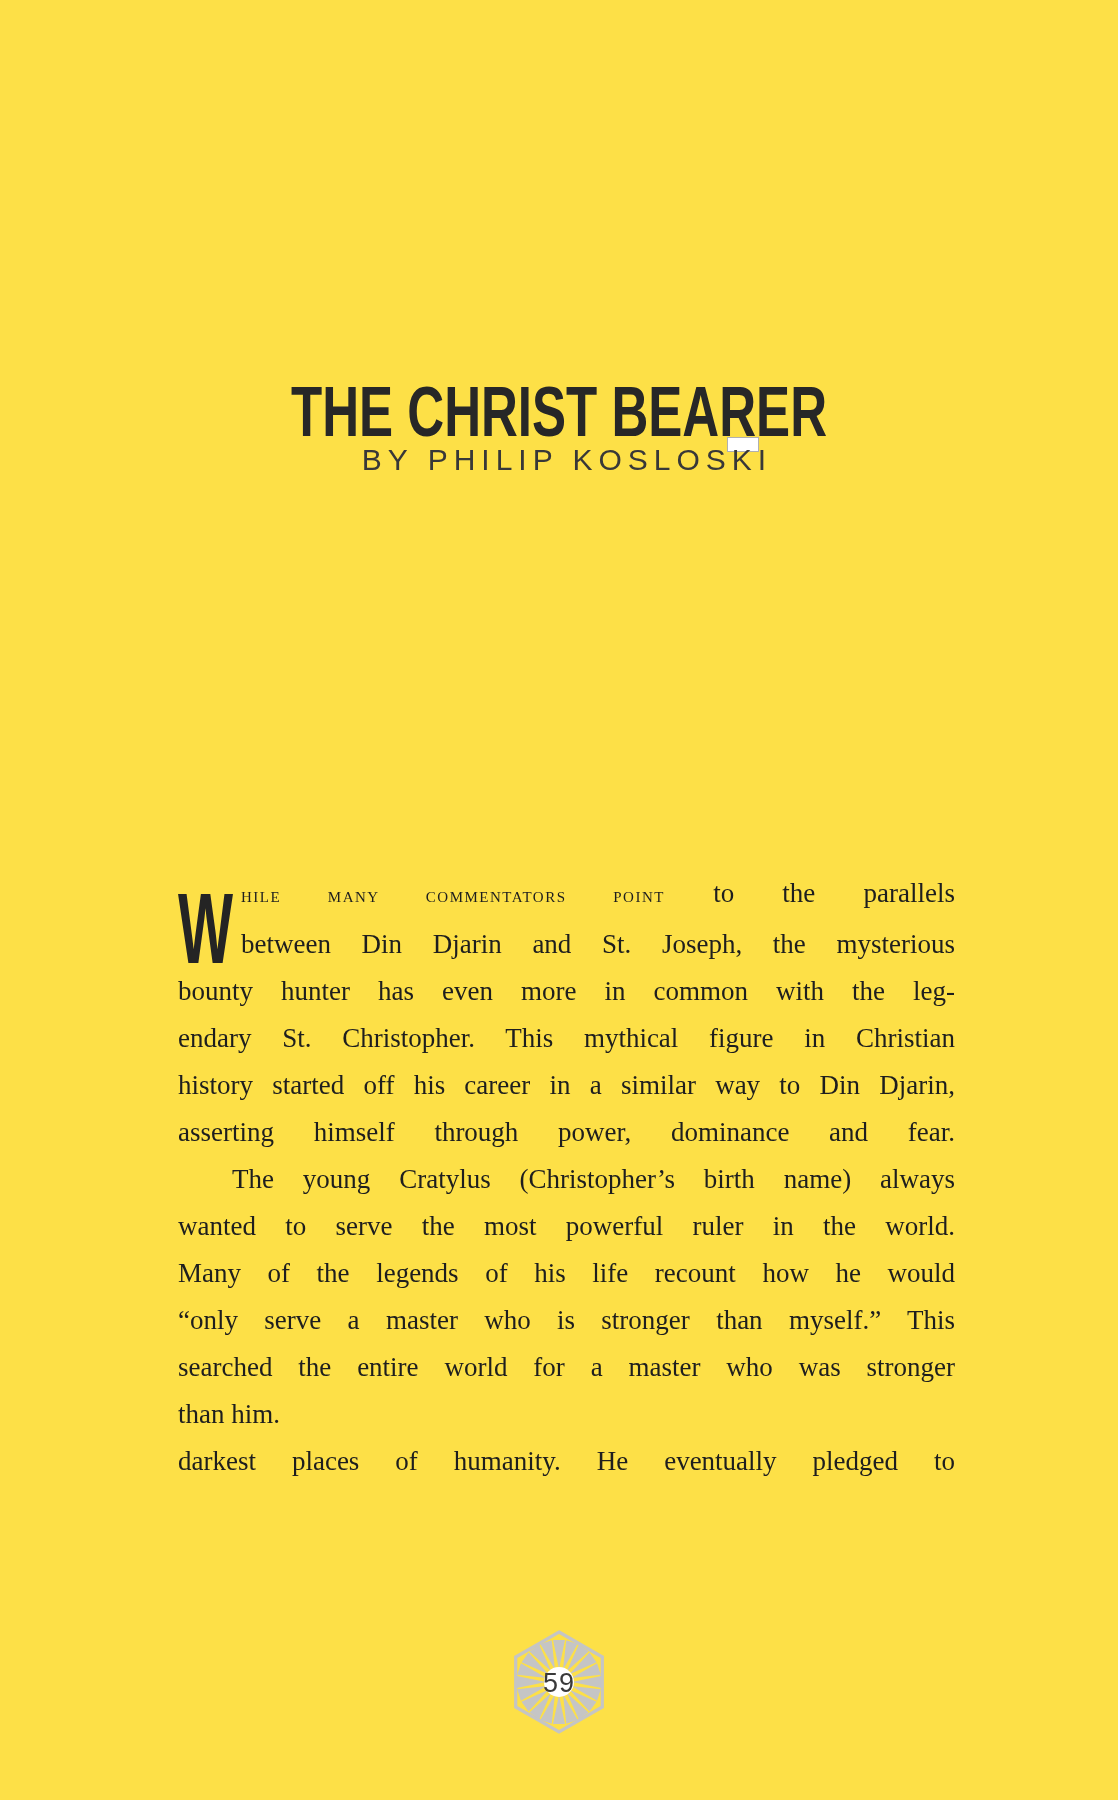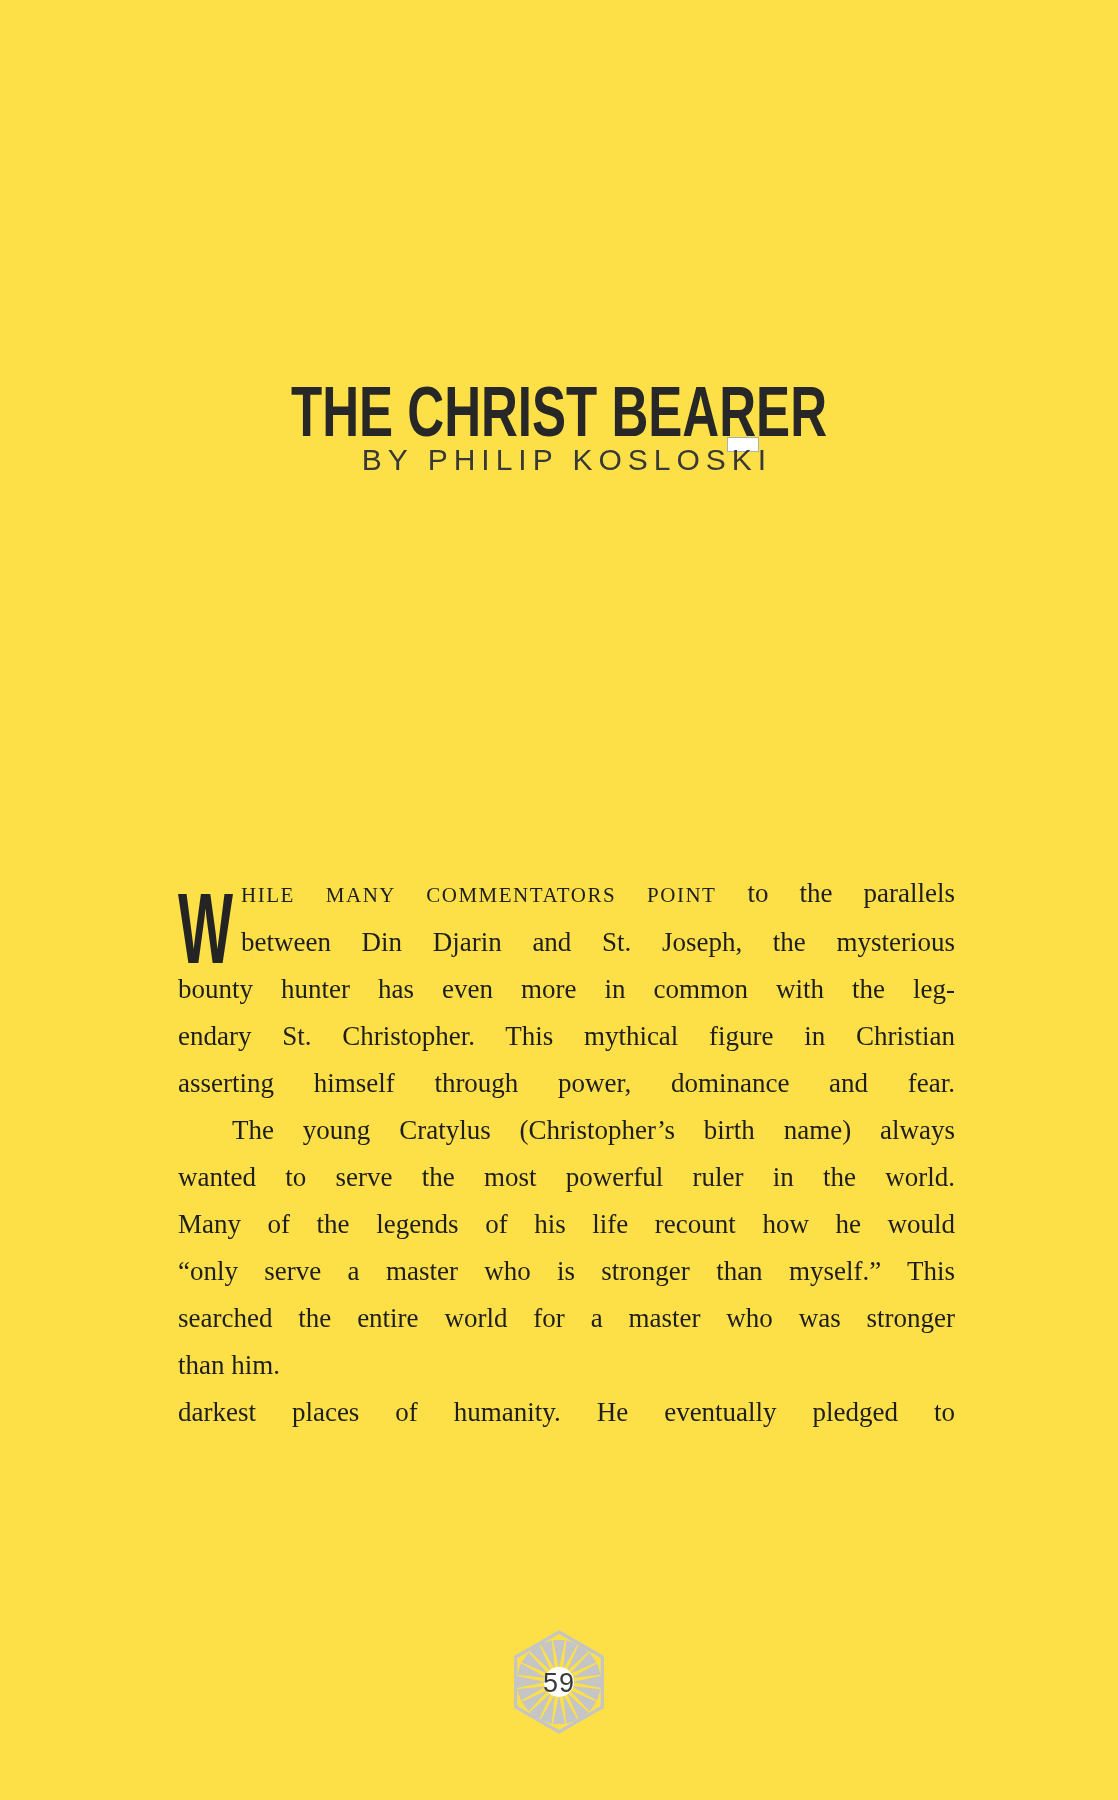--- a/index.html
+++ b/index.html
@@ -49,21 +49,21 @@
     -moz-text-align-last:justify;
     text-align-last:justify;
   }
   .line.end{
     text-align:left;
     -moz-text-align-last:left;
     text-align-last:left;
   }
   .line.ind{text-indent:54px;}
   .sc{
-    font-size:21px;
+    font-size:15px;
     letter-spacing:1.5px;
   }
   #dropcap-svg{
     float:left;
     margin:21px 8px 0 0;
   }
   #dropcap-svg text{
     font-family:"Liberation Sans", sans-serif;
     font-weight:bold;
     fill:#242424;
@@ -103,20 +103,21 @@
   <div id="body-text">
 
     <svg id="dropcap-svg" width="55" height="73" viewBox="0 0 55 73">
       <text x="0" y="72" font-size="101" textLength="55" lengthAdjust="spacingAndGlyphs">W</text>
     </svg>
 
     <div class="line"><span class="sc">HILE MANY COMMENTATORS POINT</span><span> to the parallels</span></div>
     <div class="line">between Din Djarin and St. Joseph, the mysterious</div>
     <div class="line">bounty hunter has even more in common with the leg-</div>
     <div class="line">endary St. Christopher. This mythical figure in Christian</div>
+    <div class="line">history started off his career in a similar way to Din Djarin,</div>
     <div class="line">asserting himself through power, dominance and fear.</div>
     <div class="line ind">The young Cratylus (Christopher’s birth name) always</div>
     <div class="line">wanted to serve the most powerful ruler in the world.</div>
     <div class="line">Many of the legends of his life recount how he would</div>
     <div class="line">“only serve a master who is stronger than myself.” This</div>
     <div class="line">searched the entire world for a master who was stronger</div>
     <div class="line end">than him.</div>
     <div class="line">darkest places of humanity. He eventually pledged to</div>
   </div>
 

